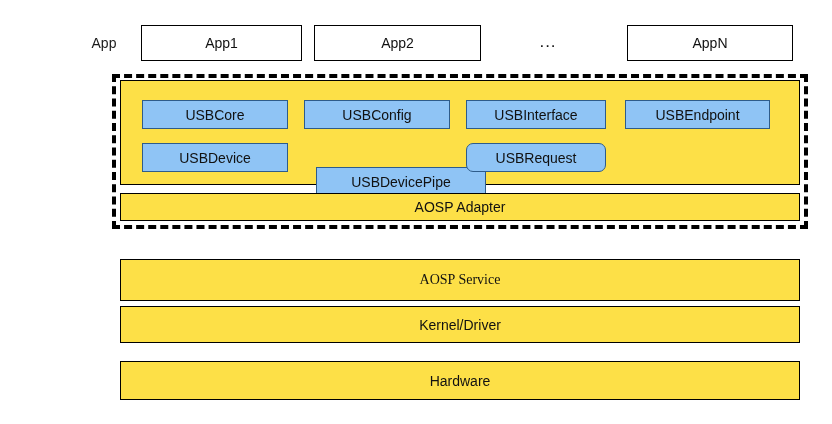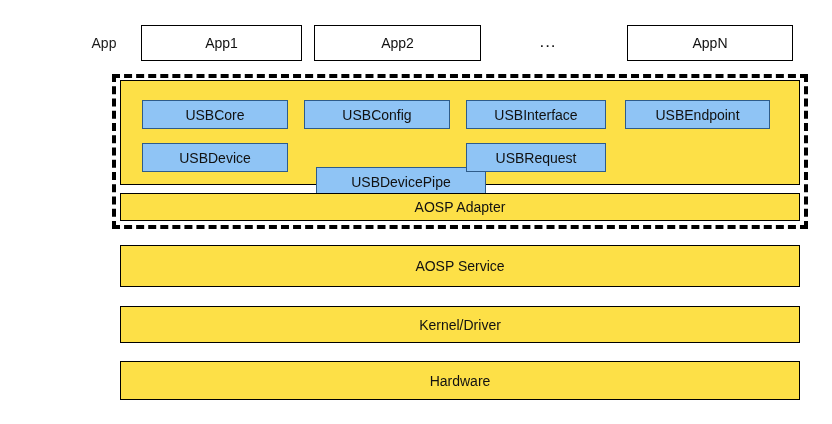--- a/index.html
+++ b/index.html
@@ -113,25 +113,25 @@
   .chip-row-1 { top: 100px; }
   .chip-row-2 { top: 143px; }
 
   #chip-usbcore       { left: 142px; width: 146px; }
   #chip-usbconfig     { left: 304px; width: 146px; }
   #chip-usbinterface  { left: 466px; width: 140px; }
   #chip-usbendpoint   { left: 625px; width: 145px; }
 
   #chip-usbdevice     { left: 142px; width: 146px; }
   #chip-usbdevicepipe { left: 316px; width: 170px; margin-top: 24px; }
-  #chip-usbrequest    { left: 466px; width: 140px; }
+  #chip-usbrequest    { left: 466px; width: 140px; border-radius: 7px; }
 
   
   #layer-aosp-adapter { top: 193px; height: 28px; }
-  #layer-aosp-service { top: 245px; height: 42px; }
+  #layer-aosp-service { top: 259px; height: 42px; font-family: Liberation Serif, serif; }
   #layer-kernel       { top: 306px; height: 37px; }
   #layer-hardware     { top: 361px; height: 39px; }
 </style>
 </head>
 <body>
 
 <div id="canvas">
 
   <div class="row-label" id="label-app">App</div>
 

